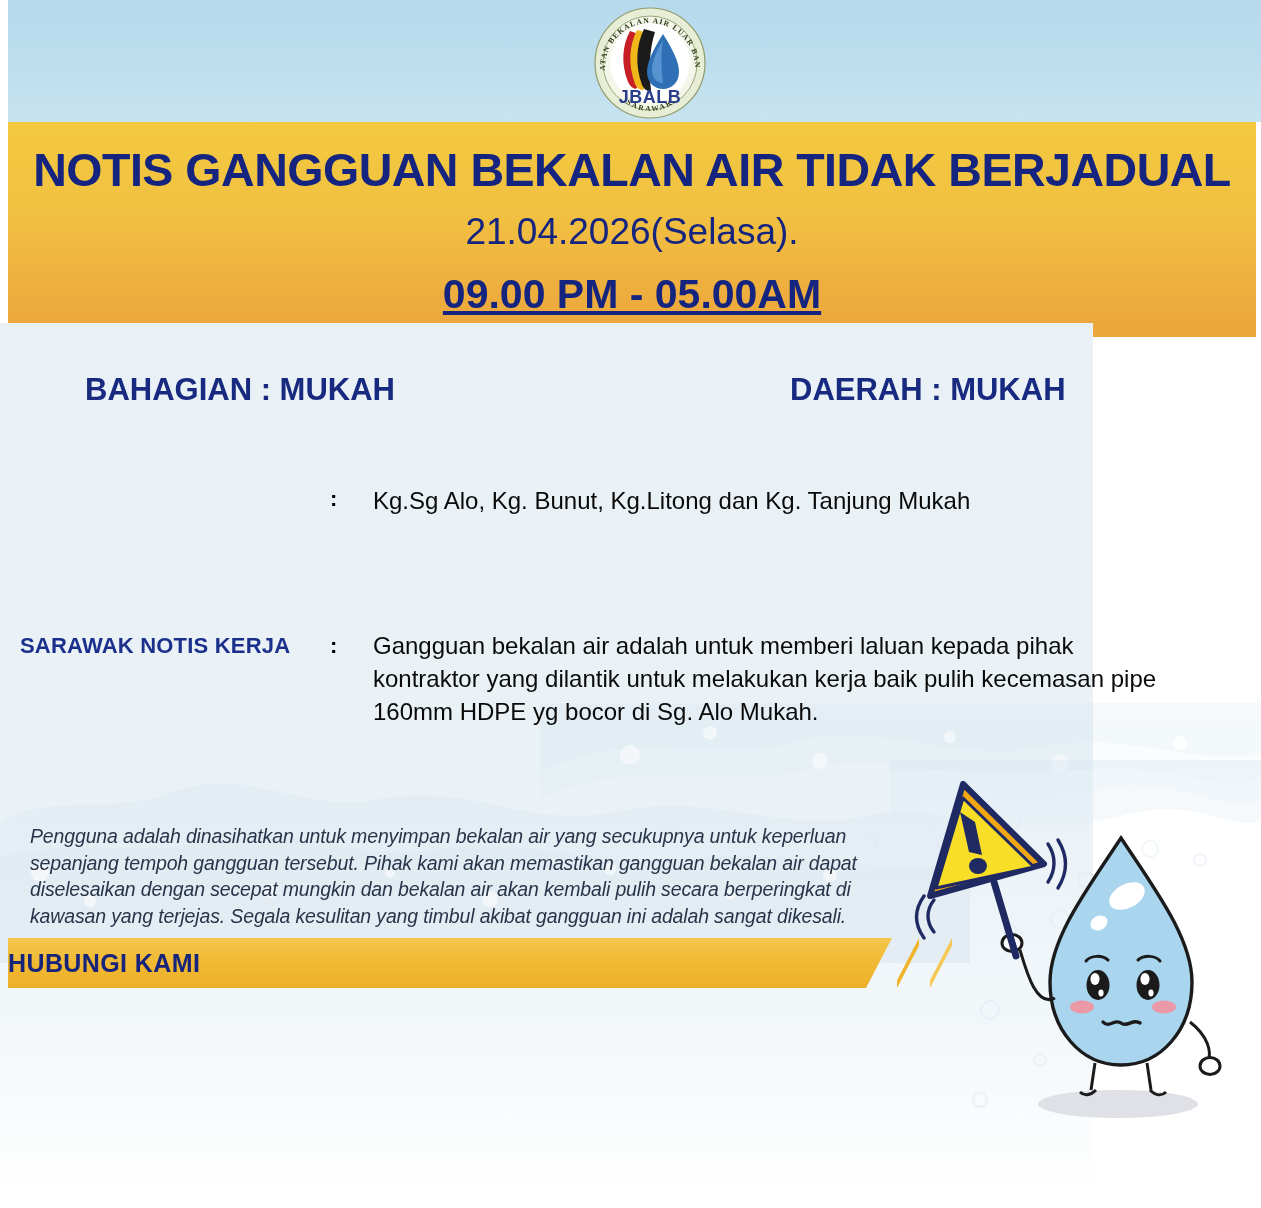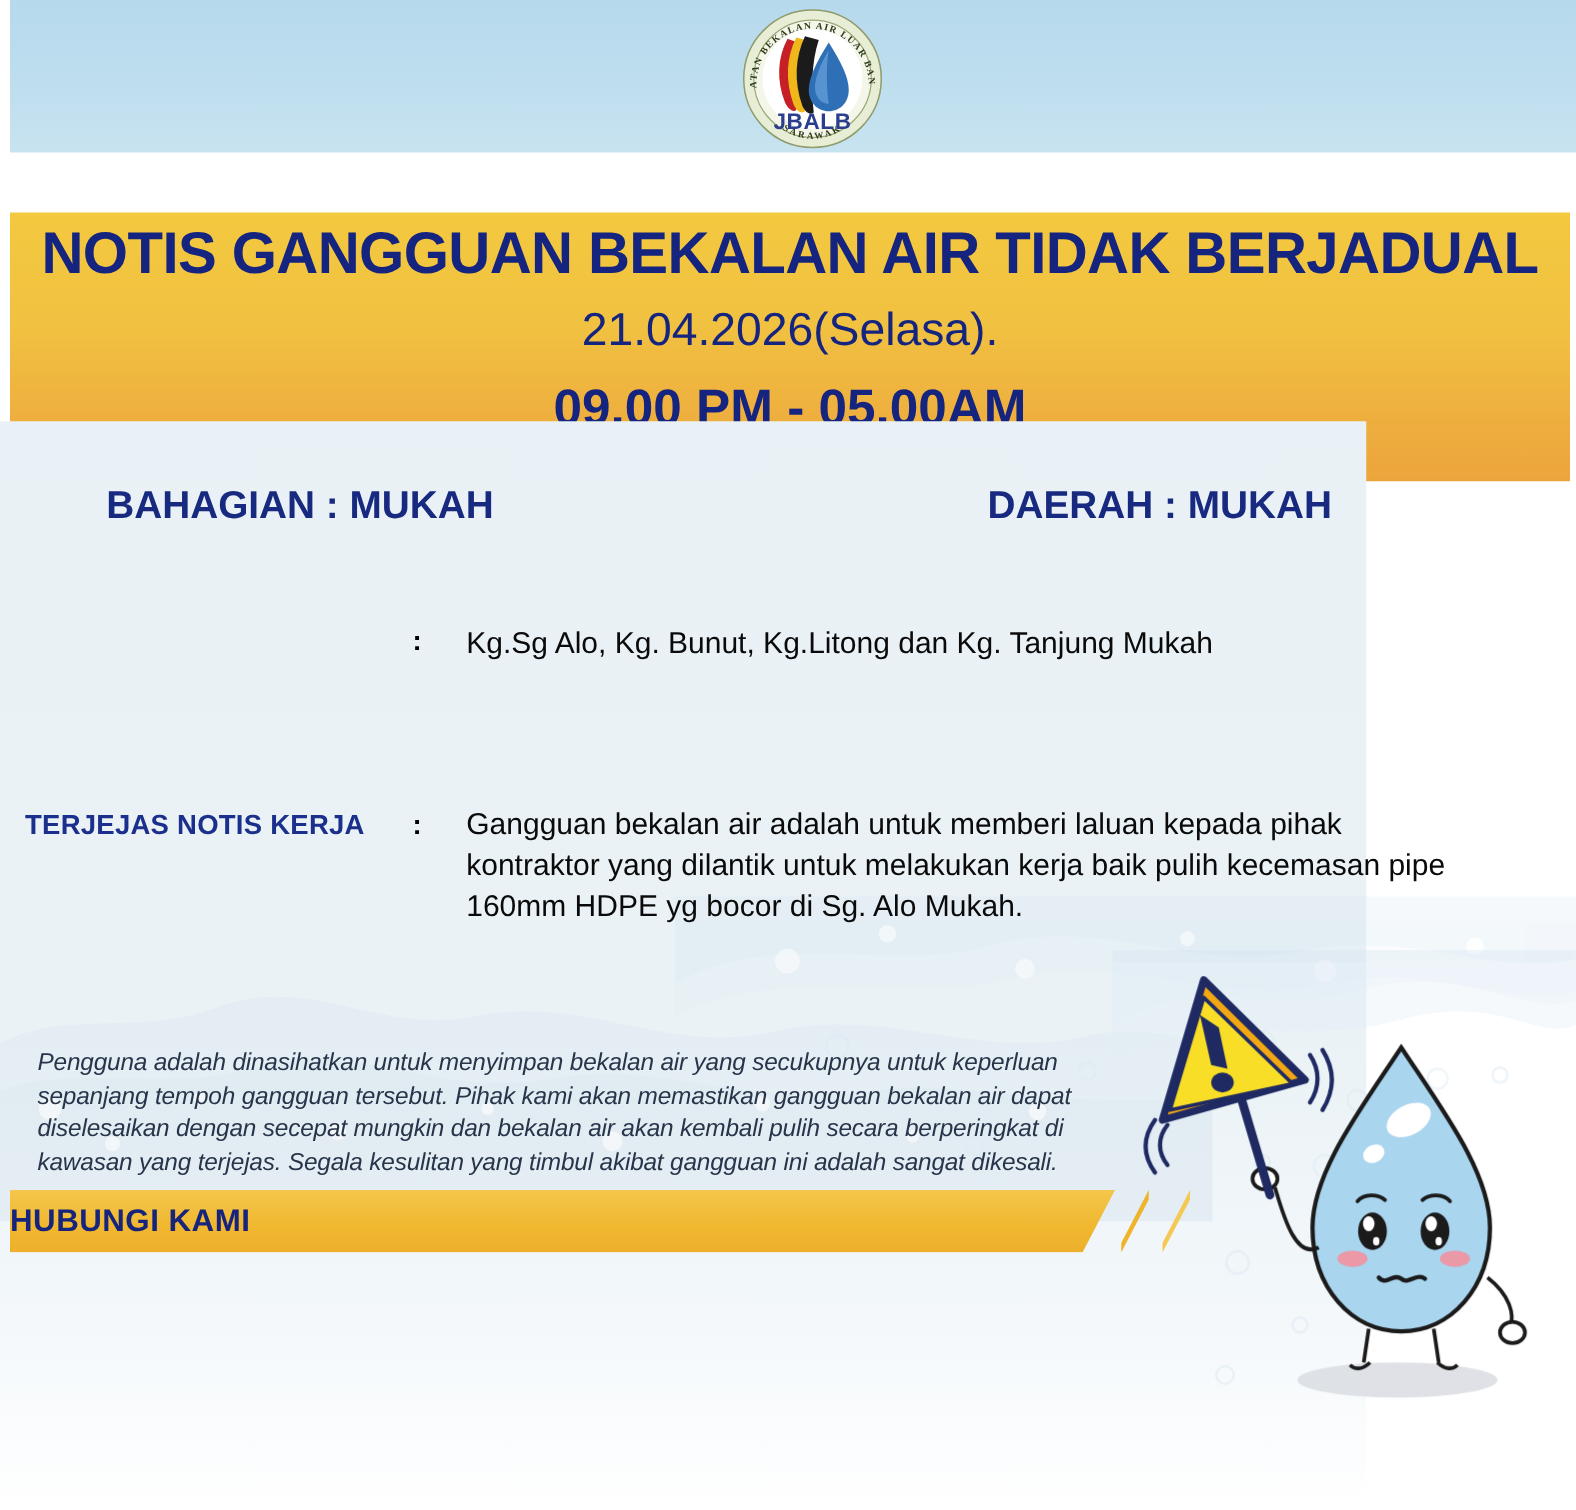--- a/index.html
+++ b/index.html
@@ -38,22 +38,21 @@
   
   .title-banner {
     position: absolute;
     left: 8px;
     top: 122px;
     width: 1248px;
     height: 215px;
     background: linear-gradient(180deg, #f3c93f 0%, #f1c141 42%, #eeae3e 78%, #eca53c 100%);
     text-align: center;
     box-sizing: border-box;
-    padding-top: 2px;
-    margin-top: 48px;
+    padding-top: 18px;
   }
   .title-line1 {
     color: #15247e;
     font-size: 47px;
     font-weight: bold;
     letter-spacing: -0.5px;
     line-height: 60px;
     white-space: nowrap;
     transform: scaleX(0.99);
   }
@@ -68,21 +67,21 @@
     font-size: 41px;
     font-weight: bold;
     line-height: 60px;
     text-decoration: underline;
   }
 
   
   .body-area {
     position: absolute;
     left: 0;
-    top: 337px;
+    top: 323px;
     width: 1093px;
     height: 871px;
     background: linear-gradient(180deg, #e9f1f6 0%, #eaf2f6 55%, #f2f7fa 80%, #ffffff 100%);
   }
 
   
   .splash {
     position: absolute;
     left: -30px;
     top: 400px;
@@ -295,21 +294,21 @@
     </svg>
 
     <div class="region-row">
       <div class="bahagian">BAHAGIAN : MUKAH</div>
       <div class="daerah">DAERAH : MUKAH</div>
     </div>
 
     <div class="field-colon kawasan-colon">:</div>
     <div class="field-value kawasan-value">Kg.Sg Alo, Kg. Bunut, Kg.Litong dan Kg. Tanjung Mukah</div>
 
-    <div class="field-label huraian-label">TERJEJAS NOTIS KERJA</div>
+    <div class="field-label huraian-label">SARAWAK NOTIS KERJA</div>
     <div class="field-colon huraian-colon">:</div>
     <div class="field-value huraian-value">Gangguan bekalan air adalah untuk memberi laluan kepada pihak kontraktor yang dilantik untuk melakukan kerja baik pulih kecemasan pipe 160mm HDPE yg bocor di Sg. Alo Mukah.</div>
 
     <div class="note">Pengguna adalah dinasihatkan untuk menyimpan bekalan air yang secukupnya untuk keperluan sepanjang tempoh gangguan tersebut. Pihak kami akan memastikan gangguan bekalan air dapat diselesaikan dengan secepat mungkin dan bekalan air akan kembali pulih secara berperingkat di kawasan yang terjejas. Segala kesulitan yang timbul akibat gangguan ini adalah sangat dikesali.</div>
 
     <div class="contact-bar">
       <div class="contact-bar-text">HUBUNGI KAMI</div>
     </div>
     <div class="stripe stripe-a"></div>
     <div class="stripe stripe-b"></div>

